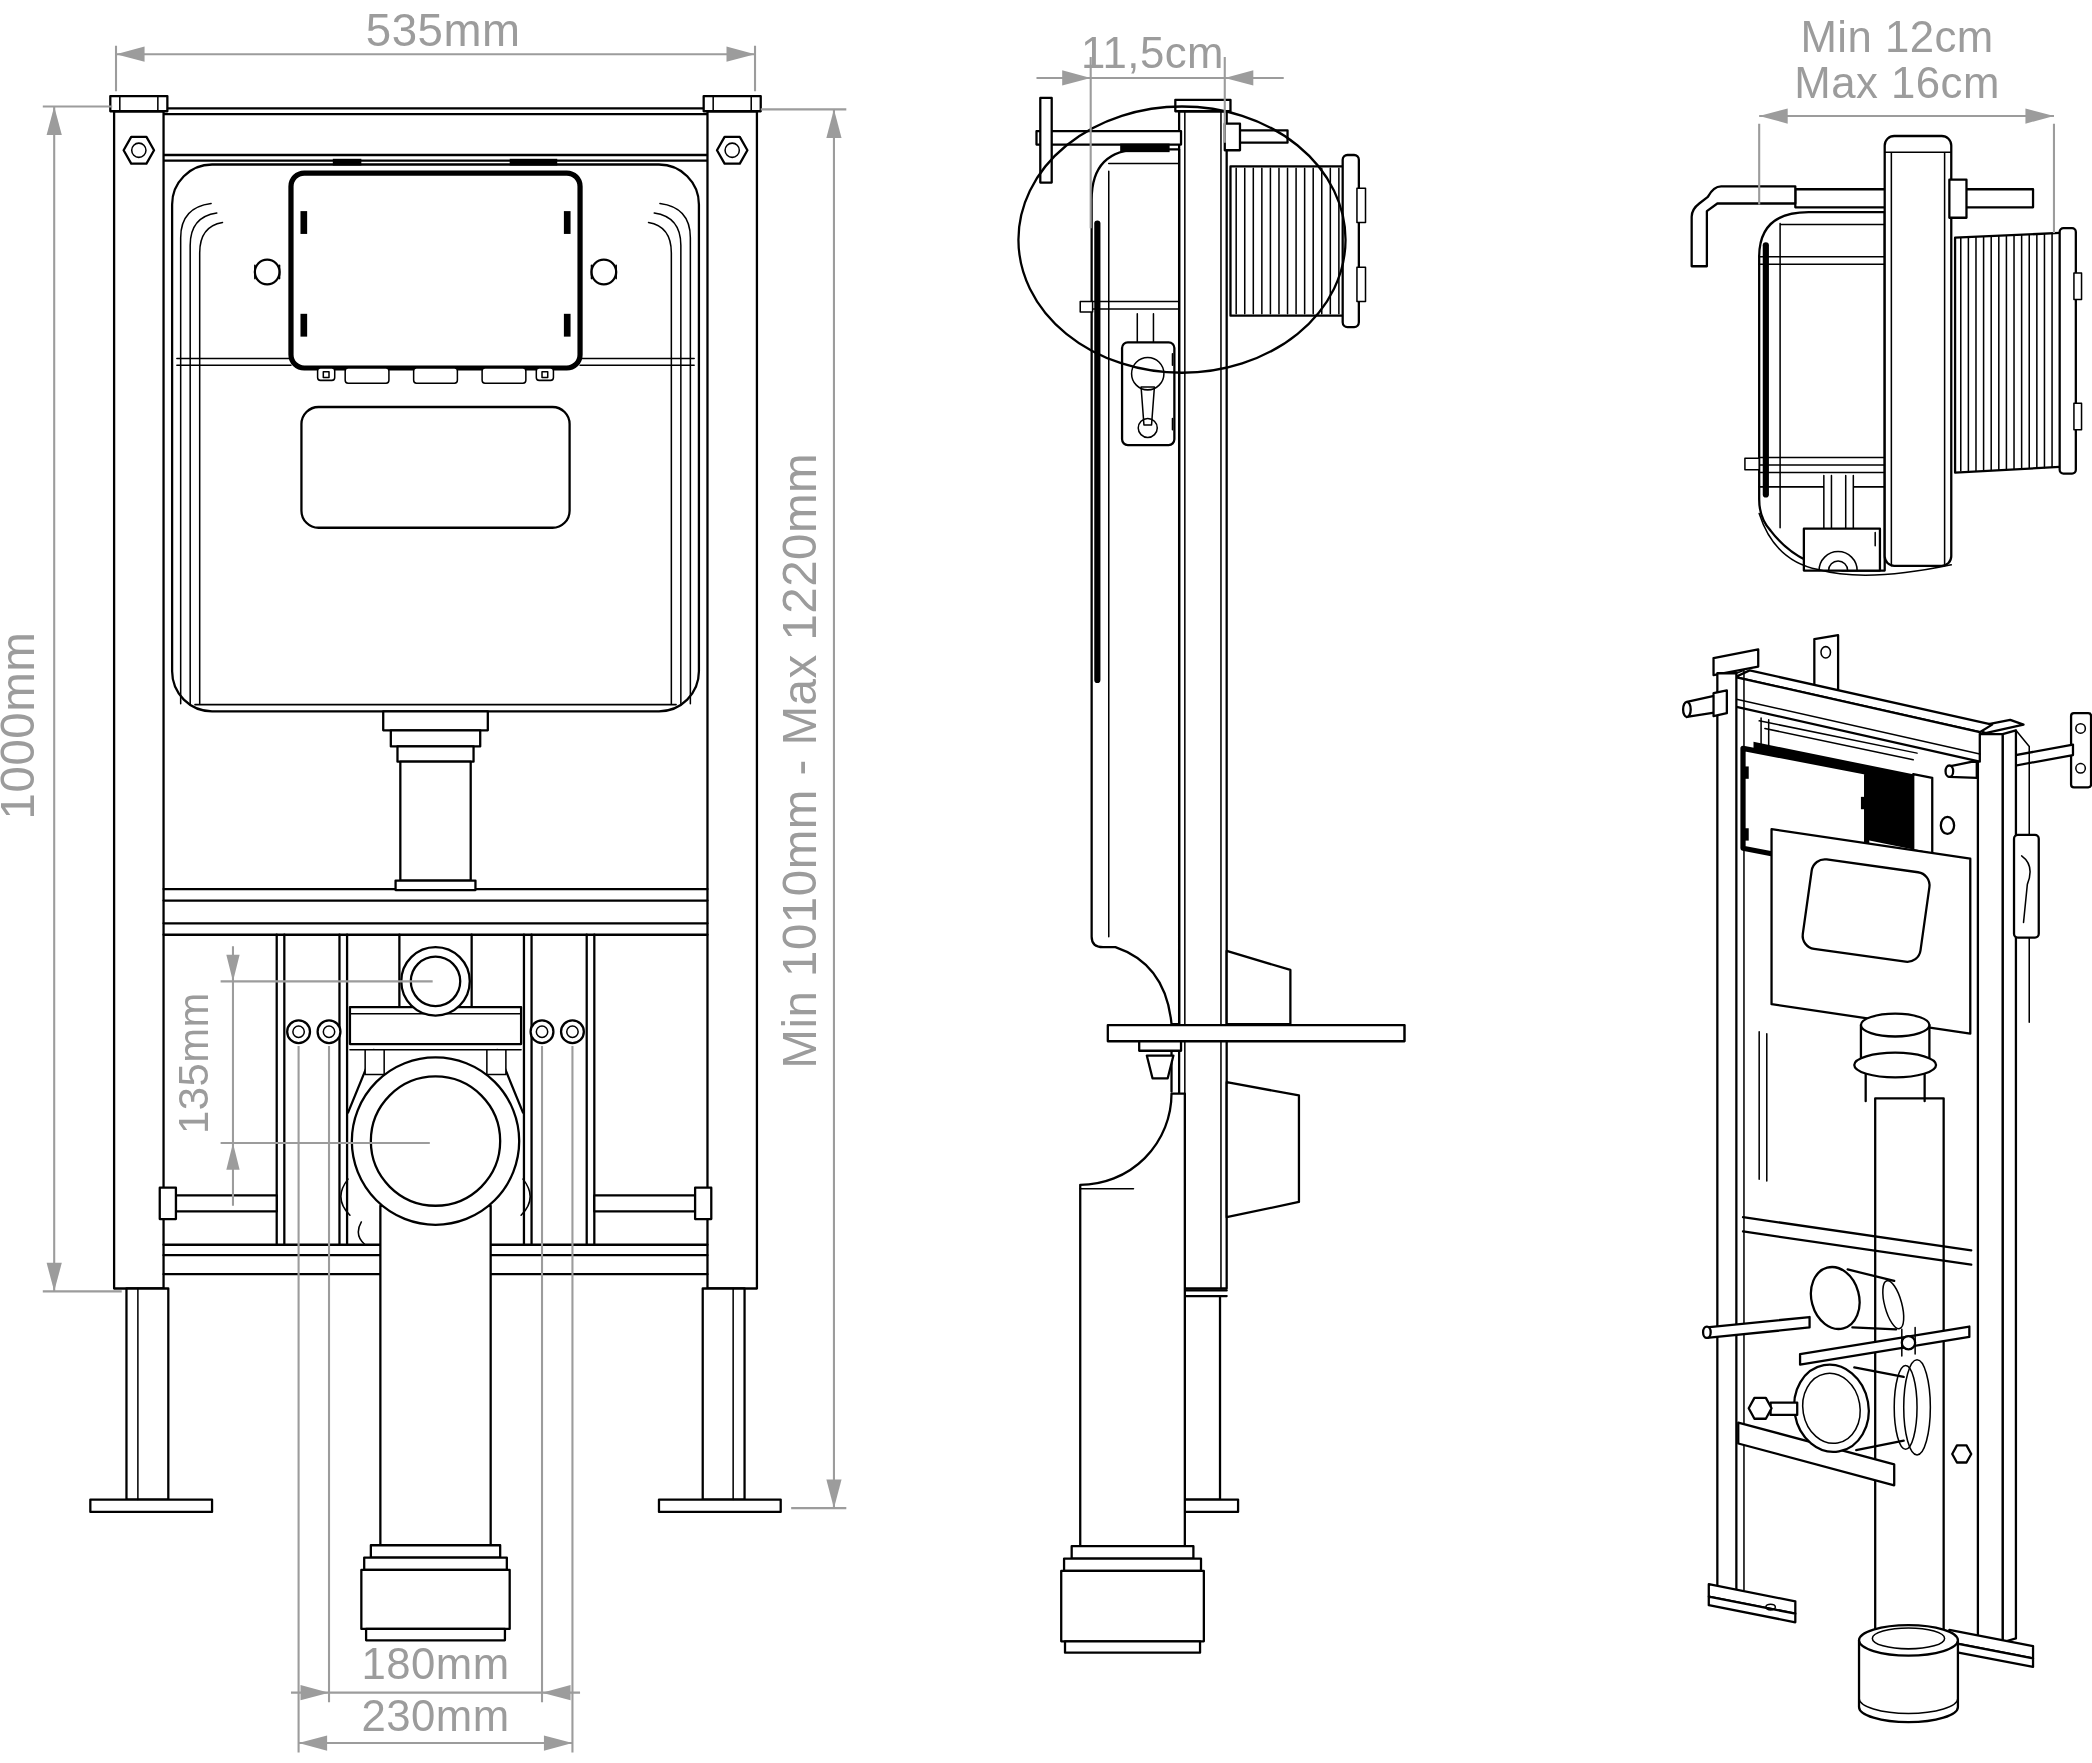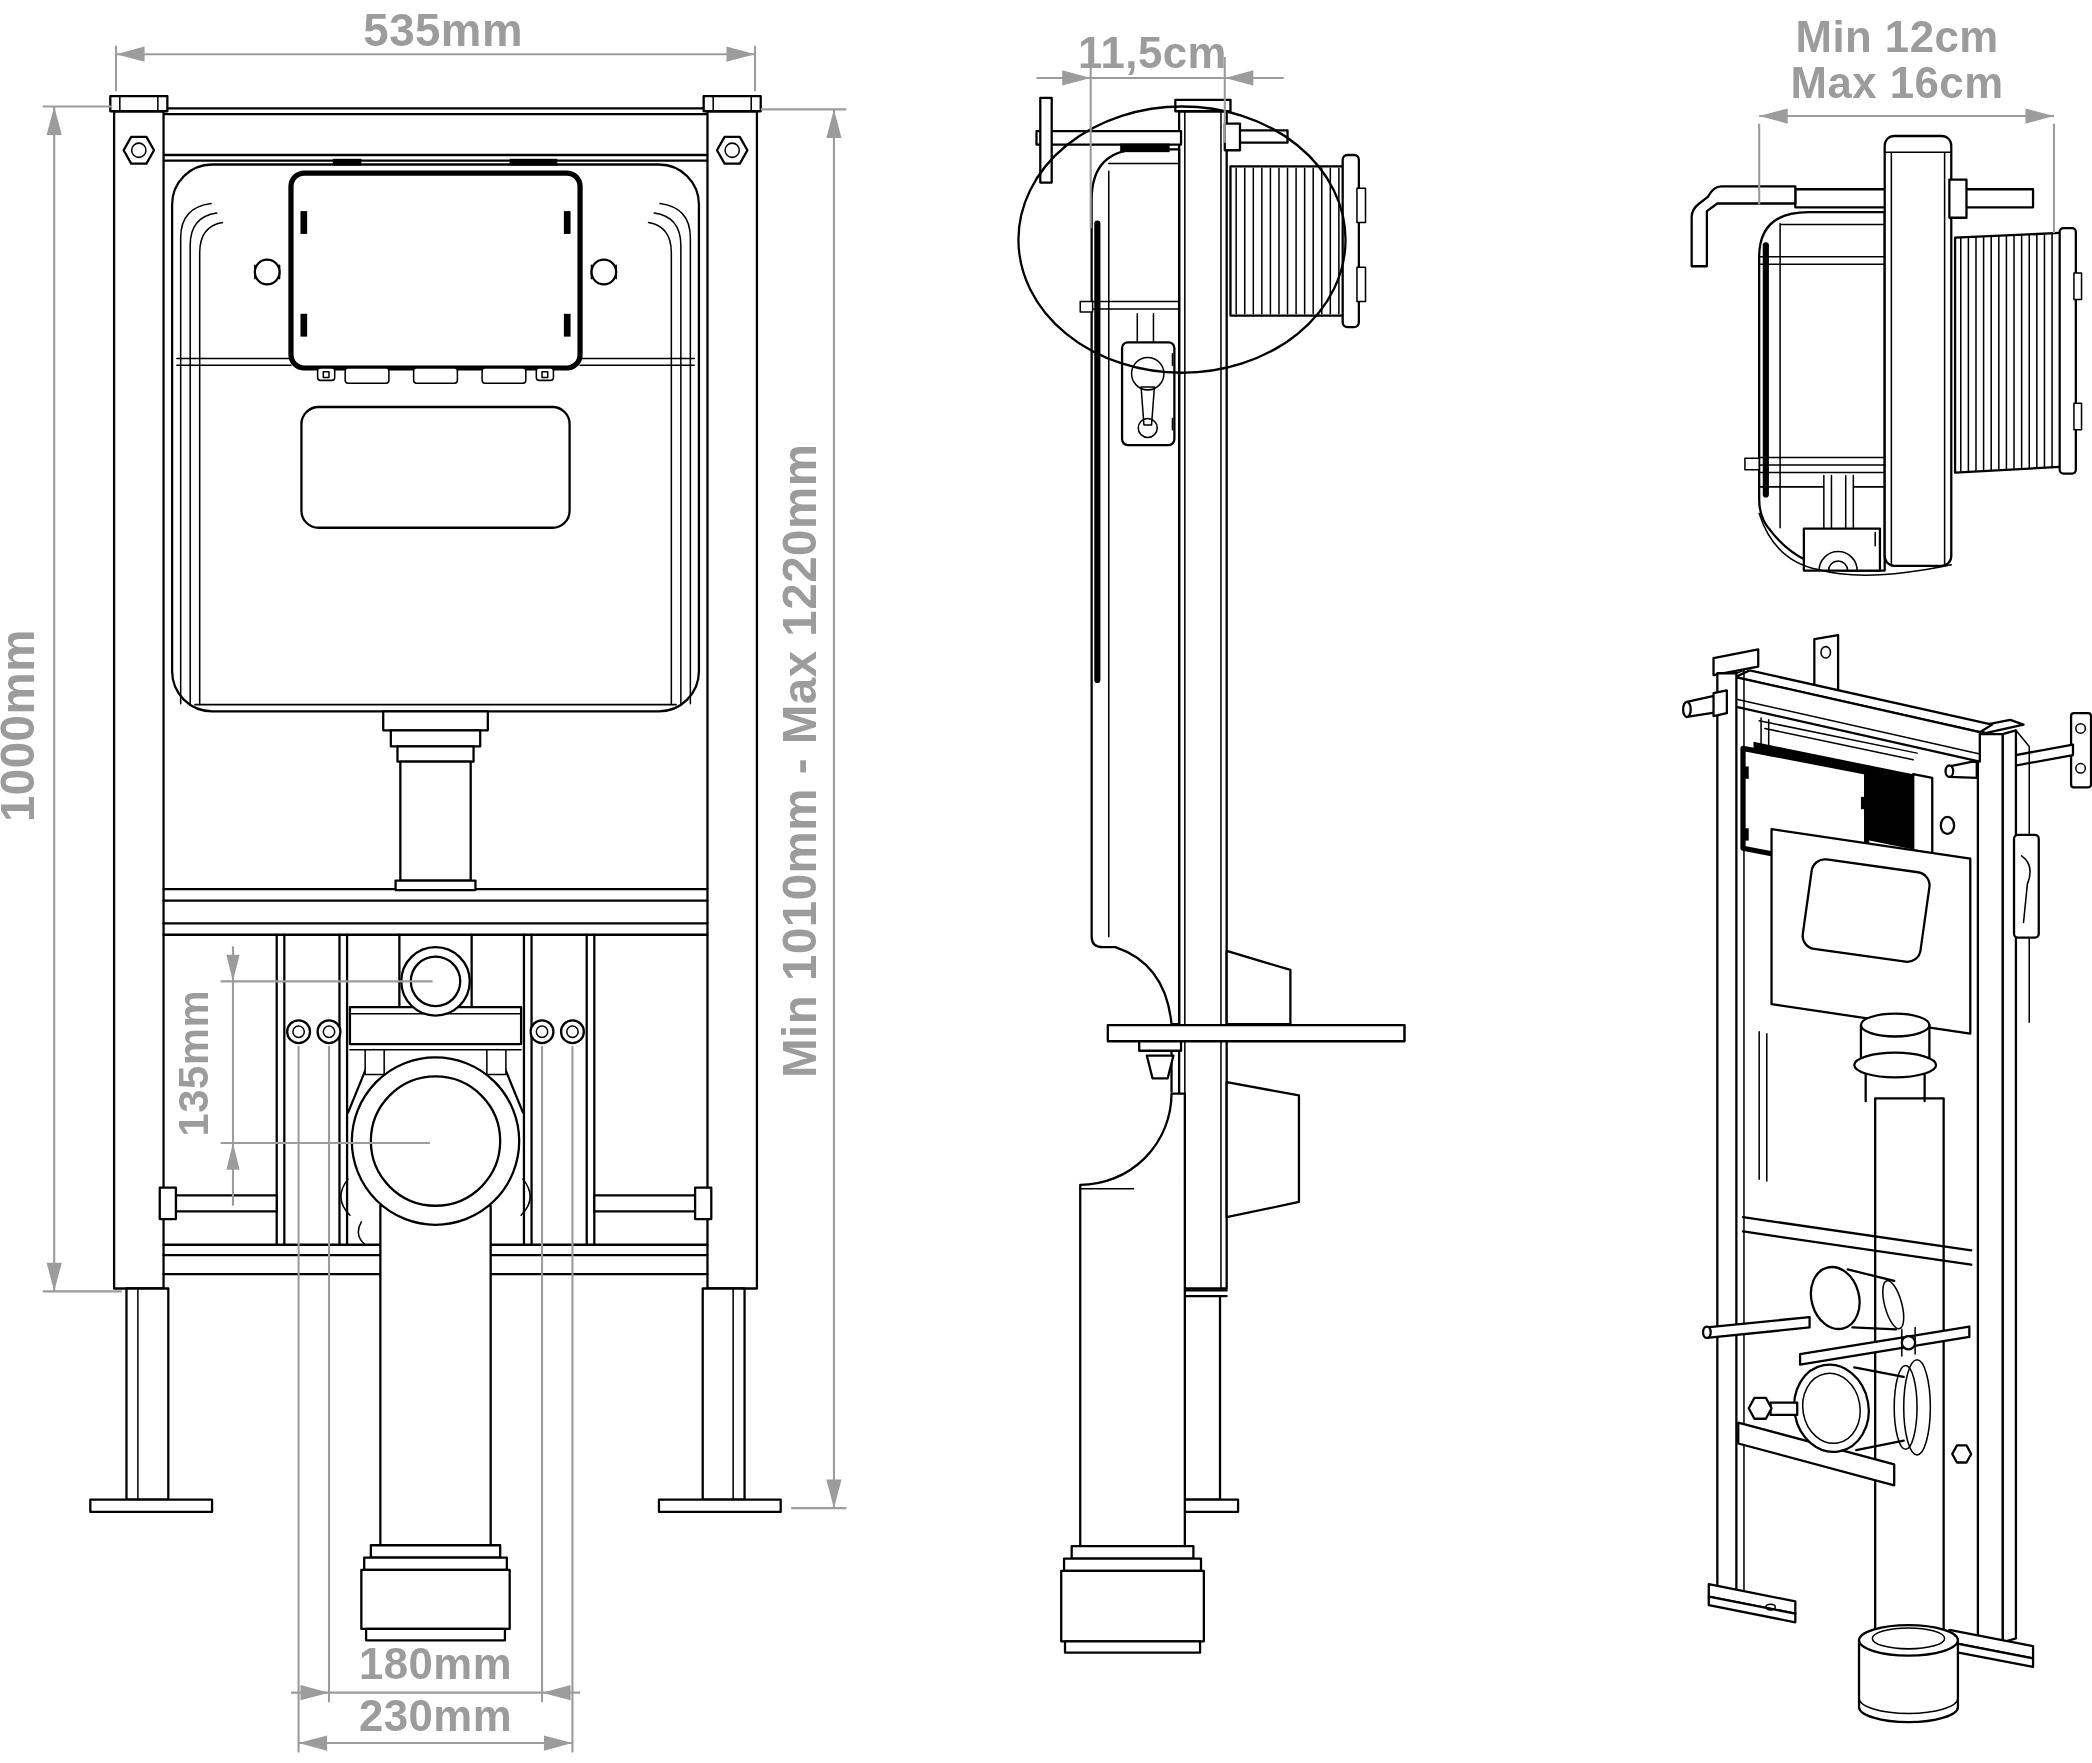--- a/index.html
+++ b/index.html
@@ -1,17 +1,17 @@
 <!DOCTYPE html>
 <html style="font-size:15px"><head>
 <meta charset="utf-8">
 <style>
   html,body{margin:0;padding:0;background:#fff;}
   .canvas{position:relative;width:2092px;height:1763px;background:#fff;overflow:hidden;
-          font-family:"Liberation Sans",sans-serif;font-weight:bold;}
+          font-family:"Liberation Sans",sans-serif;}
   svg{position:absolute;inset:0;}
   
   .ln  {fill:none;stroke:#000;stroke-width:2.4;stroke-linecap:round;stroke-linejoin:round;}
   .lnt {fill:none;stroke:#000;stroke-width:1.6;stroke-linecap:round;stroke-linejoin:round;}
   .lnh {fill:none;stroke:#000;stroke-width:6.5;stroke-linecap:round;}
   .fw  {fill:#fff;stroke:#000;stroke-width:2.4;stroke-linejoin:round;}
   .fwt {fill:#fff;stroke:#000;stroke-width:1.6;stroke-linejoin:round;}
   .fwh {fill:#fff;stroke:#000;stroke-width:5.5;stroke-linejoin:round;}
   .blk {fill:#000;stroke:none;}
   

